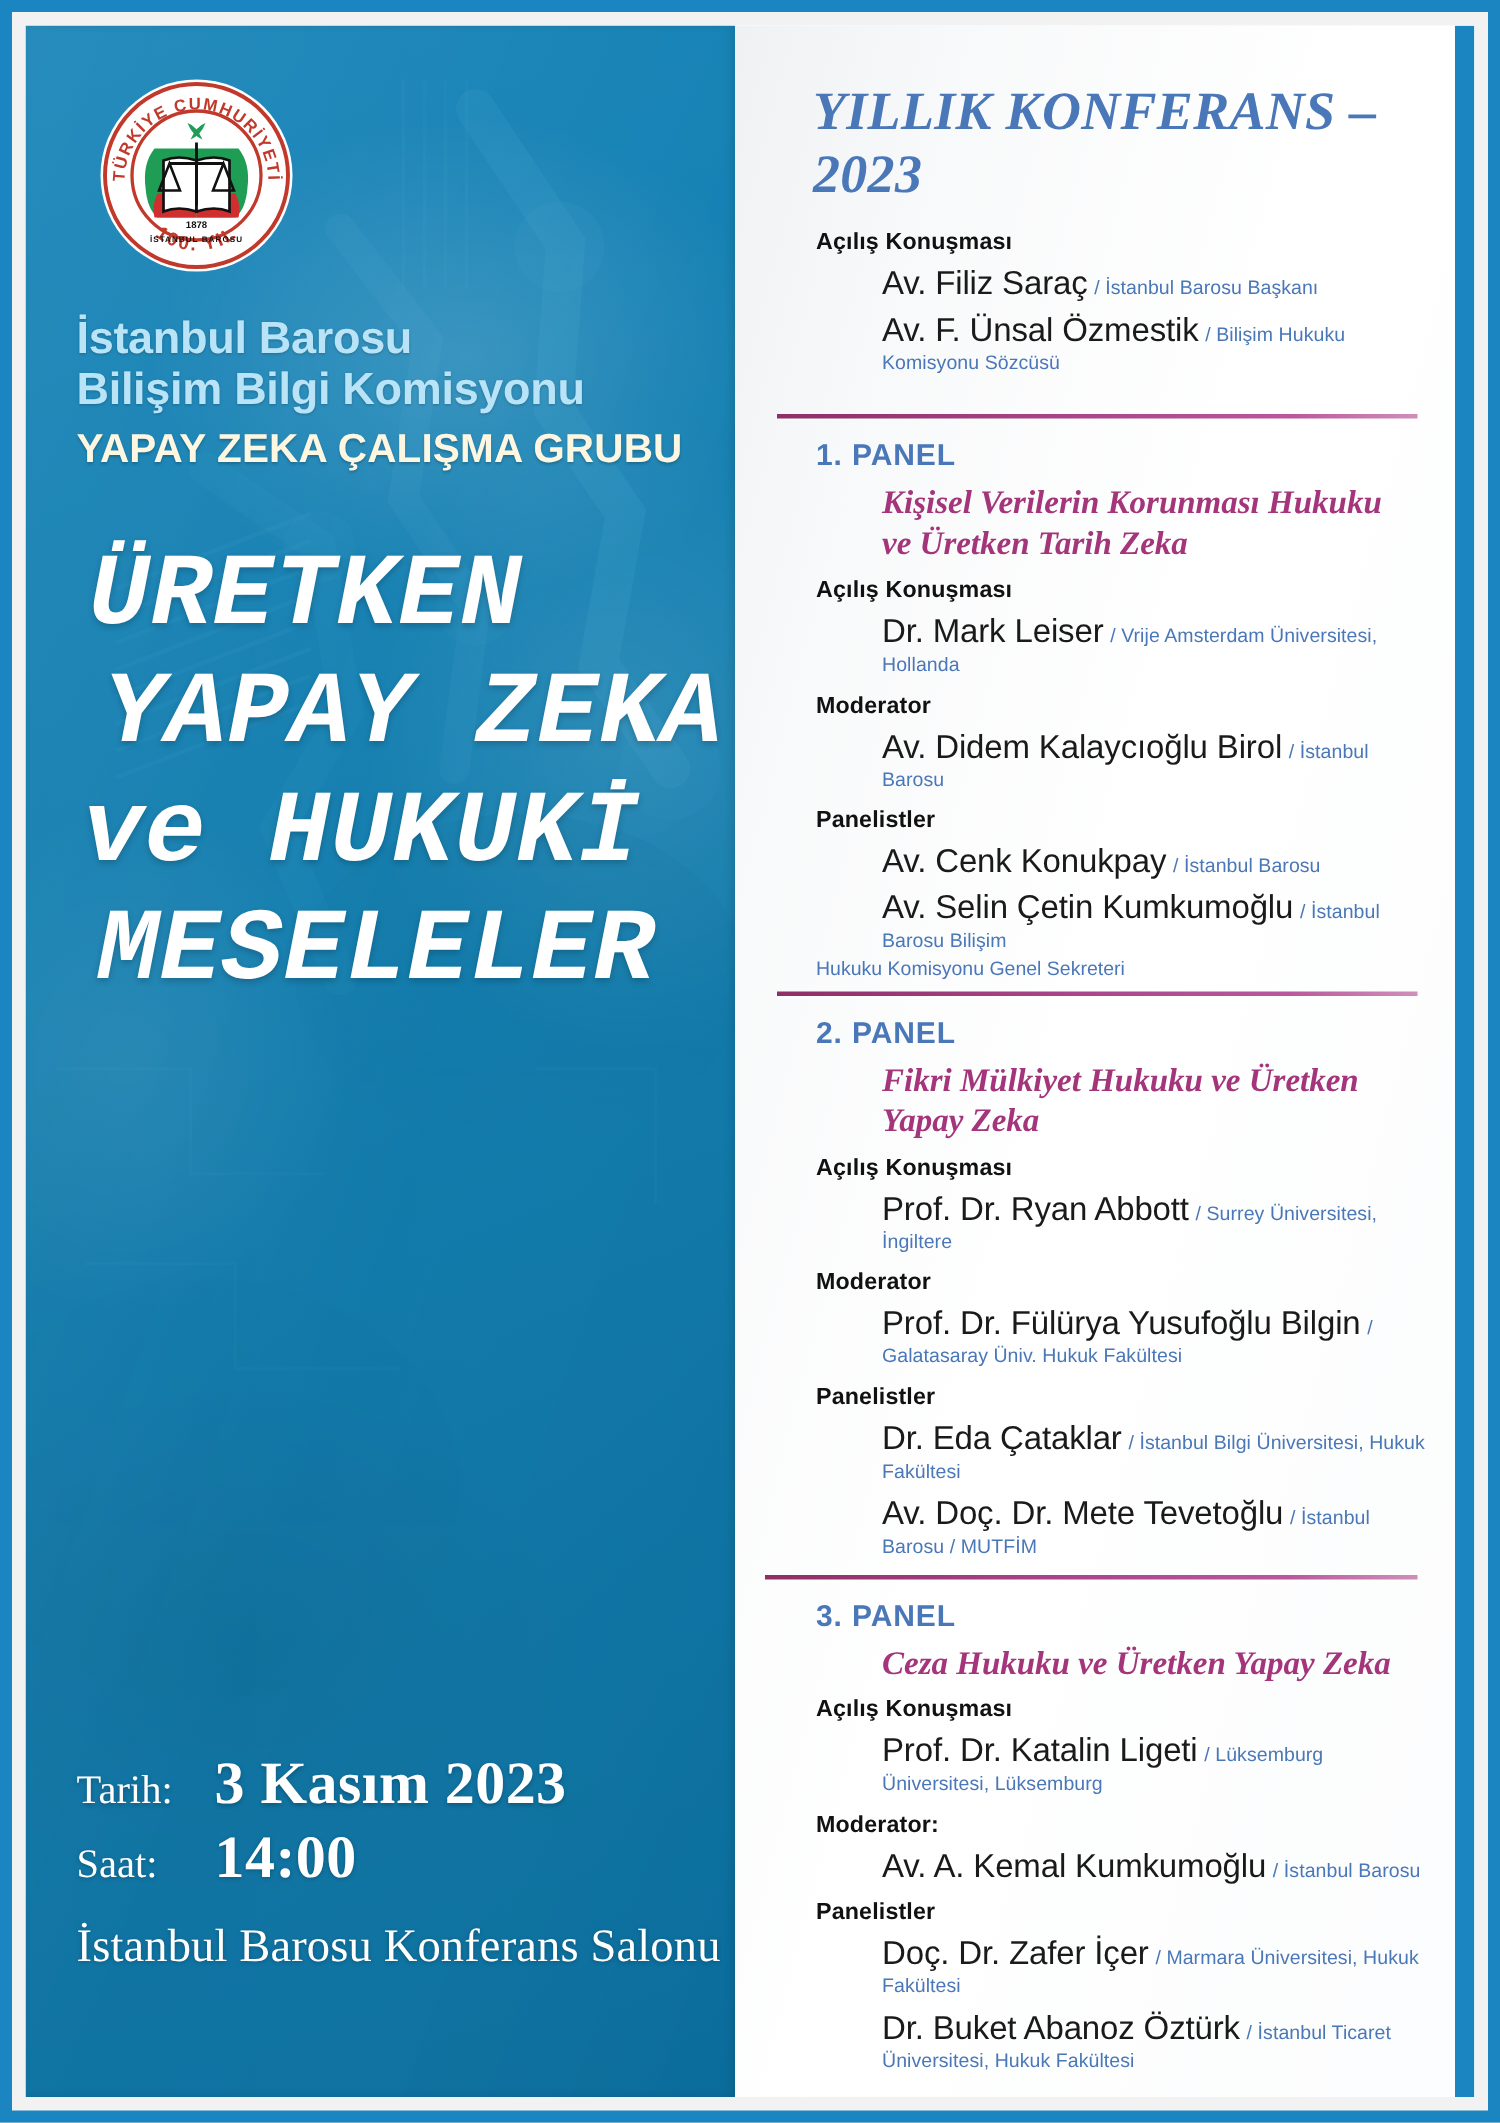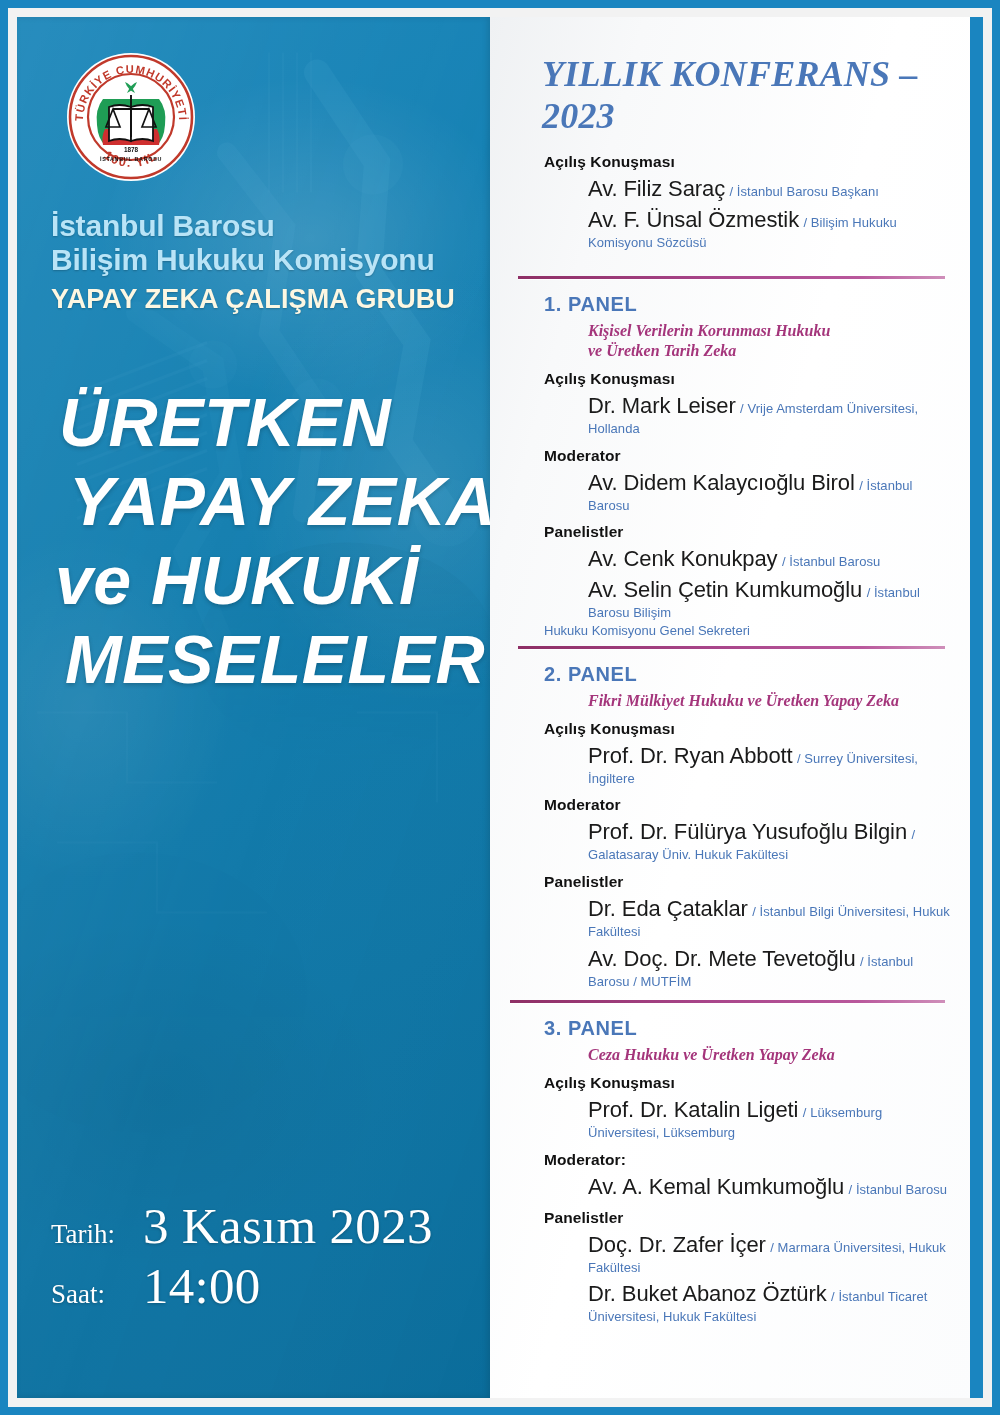--- a/index.html
+++ b/index.html
@@ -89,23 +89,23 @@
     color: #fdf7e2;
     font-size: 27px;
     font-weight: bold;
     letter-spacing: 0.1px;
     margin-top: 7px;
     text-shadow: 0 1px 2px rgba(0,0,0,0.22);
   }
 
   
   .main-title {
-    margin-top: 68px;
+    margin-top: 44px;
     color: #ffffff;
-    font-family: Liberation Sans, sans-serif;
+    font-family: Liberation Mono, monospace;
     font-style: italic;
     font-weight: bold;
     font-size: 68px;
     line-height: 1.16;
     letter-spacing: 0.5px;
     text-shadow: 0 2px 4px rgba(0,0,0,0.20);
   }
   .main-title .tl { display: block; white-space: nowrap; }
   .tl-1 { margin-left: 8px; }
   .tl-2 { margin-left: 18px; }
@@ -122,21 +122,21 @@
     font-family: "Liberation Serif", serif;
     text-shadow: 0 1px 3px rgba(0,0,0,0.25);
   }
   .dt-row { display: flex; align-items: baseline; }
   .dt-label {
     width: 92px;
     flex: 0 0 92px;
     font-size: 27px;
     font-weight: normal;
   }
-  .dt-value { font-size: 51px; font-weight: normal; letter-spacing: 0.3px; text-align: right; }
+  .dt-value { font-size: 40px; font-weight: bold; letter-spacing: 0.3px; text-align: right; }
   .dt-row + .dt-row { margin-top: 2px; }
   .venue { margin-top: 18px; font-size: 31px; letter-spacing: 0.1px; }
 
   
   .right-panel {
     position: relative;
     flex: 1 1 auto;
     background: linear-gradient(105deg, #eff1f3 0%, #f8f9fa 18%, #ffffff 48%, #fbfcfd 100%);
     padding: 26px 24px 0 38px;
     overflow: hidden;
@@ -177,21 +177,21 @@
     color: #4a77b8;
     font-size: 20px;
     font-weight: bold;
     letter-spacing: 0.6px;
     margin-top: 14px;
   }
   .panel-topic {
     font-family: "Liberation Serif", serif;
     font-style: italic;
     font-weight: bold;
-    font-size: 16px;
+    font-size: 22px;
     color: #a4357b;
     line-height: 1.25;
     margin: 5px 0 0 44px;
   }
   .panel-topic .t2 { display: block; }
 
   .role {
     font-size: 15.5px;
     font-weight: bold;
     color: #111111;
@@ -315,40 +315,41 @@
               <path d="M84,58 L77,76 L91,76 z" fill="none" stroke="#111" stroke-width="1.7"></path>
               <path d="M62,42 q4,-9 10,-11 q-3,8 -10,11" fill="#1f9d55"></path>
               <path d="M70,42 q-4,-9 -10,-11 q3,8 10,11" fill="#1f9d55"></path>
             </g>
             <text x="66" y="101" text-anchor="middle" font-family="Liberation Sans, sans-serif" font-size="6.4" font-weight="bold" fill="#111">1878</text>
             <text x="66" y="110" text-anchor="middle" font-family="Liberation Sans, sans-serif" font-size="5.4" font-weight="bold" fill="#111" letter-spacing="0.7">İSTANBUL BAROSU</text>
           </svg>
         </div>
 
         <div class="org-line">İstanbul Barosu</div>
-        <div class="org-line">Bilişim Hukuku Komisyonu</div>
+        <div class="org-line">Bilişim Bilgi Komisyonu</div>
         <div class="group-line">YAPAY ZEKA ÇALIŞMA GRUBU</div>
 
         <div class="main-title">
           <span class="tl tl-1">ÜRETKEN</span>
           <span class="tl tl-2">YAPAY ZEKA</span>
           <span class="tl tl-3">ve HUKUKİ</span>
           <span class="tl tl-4">MESELELER</span>
         </div>
       </div>
 
       <div class="date-block">
         <div class="dt-row">
           <span class="dt-label">Tarih:</span>
           <span class="dt-value">3 Kasım 2023</span>
         </div>
         <div class="dt-row">
           <span class="dt-label">Saat:</span>
           <span class="dt-value">14:00</span>
         </div>
+        <div class="venue">İstanbul Barosu Konferans Salonu</div>
       </div>
     </div>
 
     <div class="right-panel">
       <div class="right-edge"></div>
 
       <div class="conf-title">YILLIK KONFERANS – 2023</div>
 
       <div class="section section-open">
         <div class="role">Açılış Konuşması</div>

